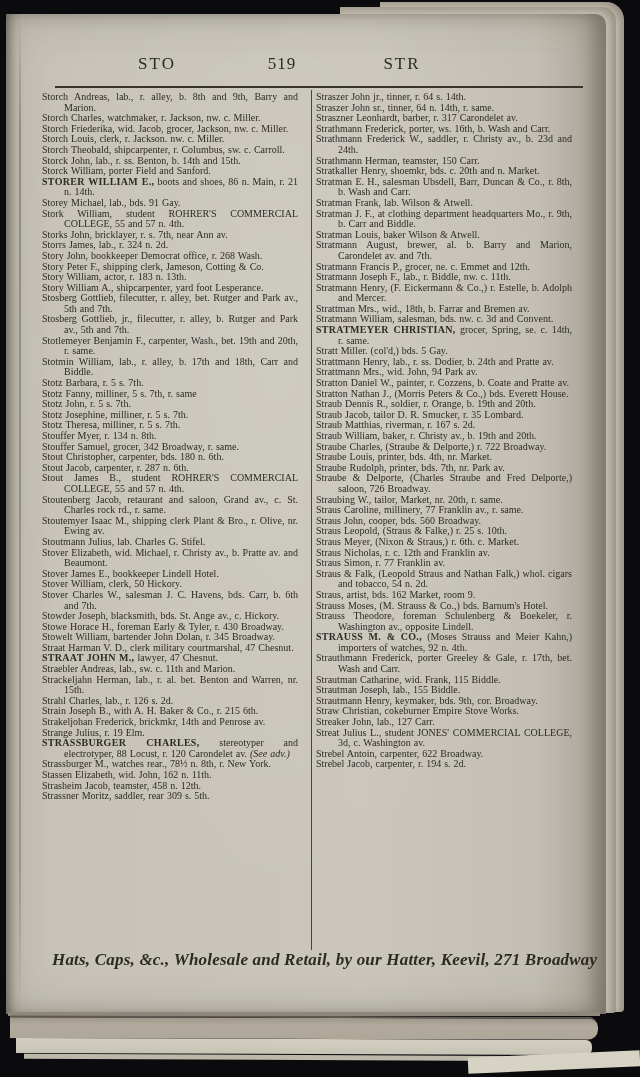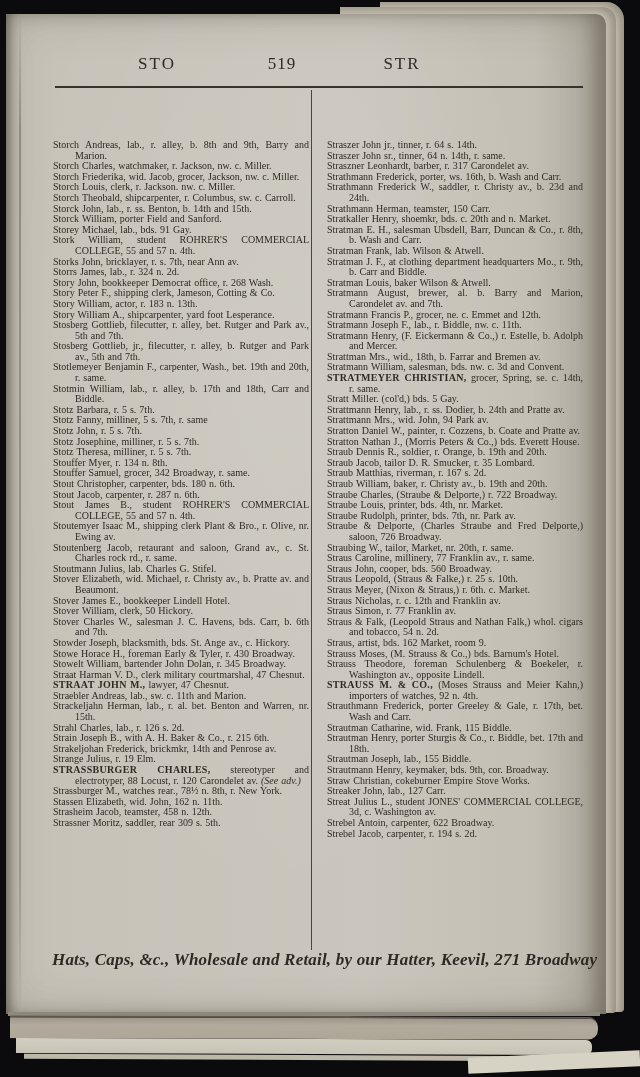--- a/index.html
+++ b/index.html
@@ -18,21 +18,21 @@
       radial-gradient(ellipse at 45% 35%, rgba(255,255,255,.10), rgba(0,0,0,0) 60%),
       linear-gradient(to right, #b6b2a7 0px, #c6c2b8 16px, #cac6bd 60%, #c3bfb4 88%, #aaa69a 100%),
       #c8c4ba;
     box-shadow:inset 0 0 46px rgba(70,60,40,.22), inset -12px 0 16px rgba(45,40,30,.28), inset 8px 0 10px -5px rgba(40,36,28,.45);
   }
   .crease{position:absolute;left:13px;top:0;width:2px;height:100%;background:linear-gradient(to bottom,rgba(90,84,72,.0),rgba(90,84,72,.45) 12%,rgba(90,84,72,.35) 85%,rgba(90,84,72,0));}
   .hdr-item{position:absolute;transform:translateX(-50%);font-size:17px;letter-spacing:2px;color:#2c2a25;}
   .hdr-num{letter-spacing:1px;}
   .rule{position:absolute;left:49px;top:72px;width:528px;height:2px;background:#37332b;}
   .divider{position:absolute;left:305px;top:76px;width:1px;height:860px;background:#49453c;}
-  .columns{position:absolute;left:47px;top:78px;width:530px;display:flex;color:#2e2b25;margin-top:48px;}
+  .columns{position:absolute;left:36px;top:78px;width:530px;display:flex;color:#2e2b25;}
   .col{width:50%;box-sizing:border-box;font-size:10px;line-height:10.6px;text-align:justify;word-spacing:.5px;}
   .col-left{padding-right:9px;}
   .col-right{padding-left:9px;}
   .entry{padding-left:22px;text-indent:-22px;}
   .entry b{font-weight:bold;letter-spacing:.3px;}
   .entry i{font-style:italic;font-family:Liberation Serif, serif;}
   .footer-ad{
     position:absolute;left:46px;top:936px;width:536px;
     font-style:italic;font-weight:bold;font-size:17px;letter-spacing:.2px;
     color:#2d2a24;white-space:nowrap;
@@ -62,20 +62,21 @@
 
   <div class="columns">
     <div class="col col-left">
         <div class="entry">Storch Andreas, lab., r. alley, b. 8th and 9th, Barry and Marion.</div>
         <div class="entry">Storch Charles, watchmaker, r. Jackson, nw. c. Miller.</div>
         <div class="entry">Storch Friederika, wid. Jacob, grocer, Jackson, nw. c. Miller.</div>
         <div class="entry">Storch Louis, clerk, r. Jackson. nw. c. Miller.</div>
         <div class="entry">Storch Theobald, shipcarpenter, r. Columbus, sw. c. Carroll.</div>
         <div class="entry">Storck John, lab., r. ss. Benton, b. 14th and 15th.</div>
         <div class="entry">Storck William, porter Field and Sanford.</div>
+        <div class="entry"><b>STORER WILLIAM E.,</b> boots and shoes, 86 n. Main, r. 21 n. 14th.</div>
         <div class="entry">Storey Michael, lab., bds. 91 Gay.</div>
         <div class="entry">Stork William, student ROHRER'S COMMERCIAL COLLEGE, 55 and 57 n. 4th.</div>
         <div class="entry">Storks John, bricklayer, r. s. 7th, near Ann av.</div>
         <div class="entry">Storrs James, lab., r. 324 n. 2d.</div>
         <div class="entry">Story John, bookkeeper Democrat office, r. 268 Wash.</div>
         <div class="entry">Story Peter F., shipping clerk, Jameson, Cotting &amp; Co.</div>
         <div class="entry">Story William, actor, r. 183 n. 13th.</div>
         <div class="entry">Story William A., shipcarpenter, yard foot Lesperance.</div>
         <div class="entry">Stosberg Gottlieb, filecutter, r. alley, bet. Rutger and Park av., 5th and 7th.</div>
         <div class="entry">Stosberg Gottlieb, jr., filecutter, r. alley, b. Rutger and Park av., 5th and 7th.</div>
@@ -84,22 +85,22 @@
         <div class="entry">Stotz Barbara, r. 5 s. 7th.</div>
         <div class="entry">Stotz Fanny, milliner, 5 s. 7th, r. same</div>
         <div class="entry">Stotz John, r. 5 s. 7th.</div>
         <div class="entry">Stotz Josephine, milliner, r. 5 s. 7th.</div>
         <div class="entry">Stotz Theresa, milliner, r. 5 s. 7th.</div>
         <div class="entry">Stouffer Myer, r. 134 n. 8th.</div>
         <div class="entry">Stouffer Samuel, grocer, 342 Broadway, r. same.</div>
         <div class="entry">Stout Christopher, carpenter, bds. 180 n. 6th.</div>
         <div class="entry">Stout Jacob, carpenter, r. 287 n. 6th.</div>
         <div class="entry">Stout James B., student ROHRER'S COMMERCIAL COLLEGE, 55 and 57 n. 4th.</div>
+        <div class="entry">Stoutenberg Jacob, retaurant and saloon, Grand av., c. St. Charles rock rd., r. same.</div>
         <div class="entry">Stoutemyer Isaac M., shipping clerk Plant &amp; Bro., r. Olive, nr. Ewing av.</div>
-        <div class="entry">Stoutenberg Jacob, retaurant and saloon, Grand av., c. St. Charles rock rd., r. same.</div>
         <div class="entry">Stoutmann Julius, lab. Charles G. Stifel.</div>
         <div class="entry">Stover Elizabeth, wid. Michael, r. Christy av., b. Pratte av. and Beaumont.</div>
         <div class="entry">Stover James E., bookkeeper Lindell Hotel.</div>
         <div class="entry">Stover William, clerk, 50 Hickory.</div>
         <div class="entry">Stover Charles W., salesman J. C. Havens, bds. Carr, b. 6th and 7th.</div>
         <div class="entry">Stowder Joseph, blacksmith, bds. St. Ange av., c. Hickory.</div>
         <div class="entry">Stowe Horace H., foreman Early &amp; Tyler, r. 430 Broadway.</div>
         <div class="entry">Stowelt William, bartender John Dolan, r. 345 Broadway.</div>
         <div class="entry">Straat Harman V. D., clerk military courtmarshal, 47 Chesnut.</div>
         <div class="entry"><b>STRAAT JOHN M.,</b> lawyer, 47 Chesnut.</div>
@@ -154,21 +155,20 @@
         <div class="entry">Straus Meyer, (Nixon &amp; Straus,) r. 6th. c. Market.</div>
         <div class="entry">Straus Nicholas, r. c. 12th and Franklin av.</div>
         <div class="entry">Straus Simon, r. 77 Franklin av.</div>
         <div class="entry">Straus &amp; Falk, (Leopold Straus and Nathan Falk,) whol. cigars and tobacco, 54 n. 2d.</div>
         <div class="entry">Straus, artist, bds. 162 Market, room 9.</div>
         <div class="entry">Strauss Moses, (M. Strauss &amp; Co.,) bds. Barnum's Hotel.</div>
         <div class="entry">Strauss Theodore, foreman Schulenberg &amp; Boekeler, r. Washington av., opposite Lindell.</div>
         <div class="entry"><b>STRAUSS M. &amp; CO.,</b> (Moses Strauss and Meier Kahn,) importers of watches, 92 n. 4th.</div>
         <div class="entry">Strauthmann Frederick, porter Greeley &amp; Gale, r. 17th, bet. Wash and Carr.</div>
         <div class="entry">Strautman Catharine, wid. Frank, 115 Biddle.</div>
-        <div class="entry">Strautman Henry, porter Sturgis &amp; Co., r. Biddle, bet. 17th and 18th.</div>
         <div class="entry">Strautman Joseph, lab., 155 Biddle.</div>
         <div class="entry">Strautmann Henry, keymaker, bds. 9th, cor. Broadway.</div>
         <div class="entry">Straw Christian, cokeburner Empire Stove Works.</div>
         <div class="entry">Streaker John, lab., 127 Carr.</div>
         <div class="entry">Streat Julius L., student JONES' COMMERCIAL COLLEGE, 3d, c. Washington av.</div>
         <div class="entry">Strebel Antoin, carpenter, 622 Broadway.</div>
         <div class="entry">Strebel Jacob, carpenter, r. 194 s. 2d.</div>
       </div>
   </div>
 

